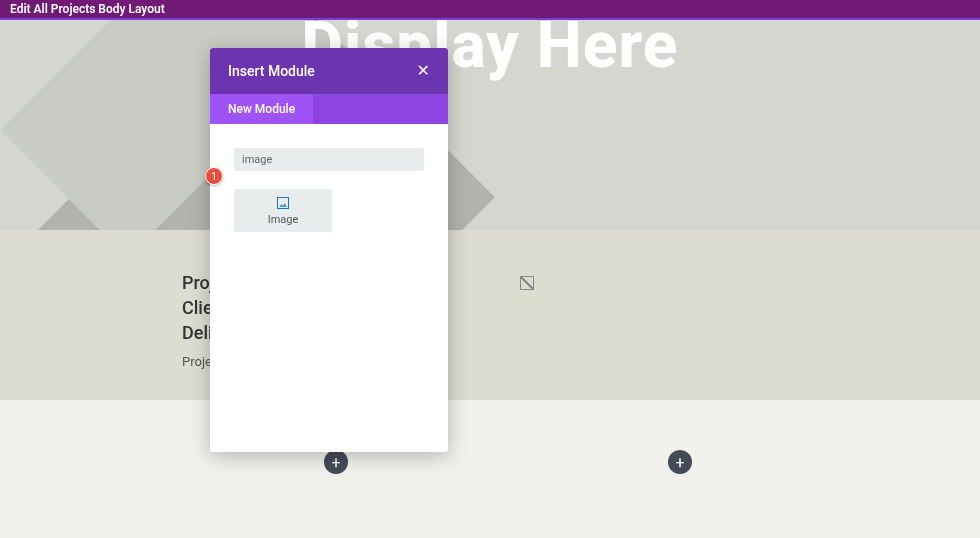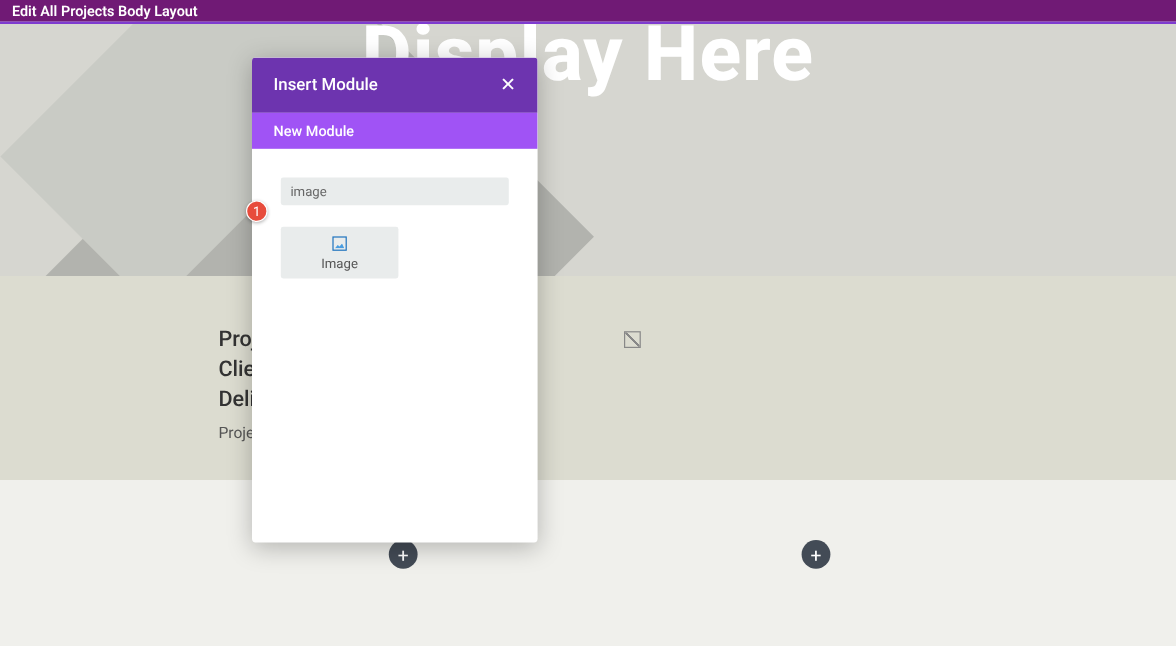--- a/index.html
+++ b/index.html
@@ -129,21 +129,20 @@
       align-items: center;
     }
     .close-btn {
       cursor: pointer;
       font-size: 16px;
       line-height: 1;
     }
     .modal-tabs {
       display: flex;
       background: #8e44e0;
-      flex-direction: column;
     }
     .tab {
       padding: 8px 18px;
       font-size: 12px;
       color: #fff;
       cursor: pointer;
       font-weight: 500;
     }
     .tab.active {
       background: #a053f5;

